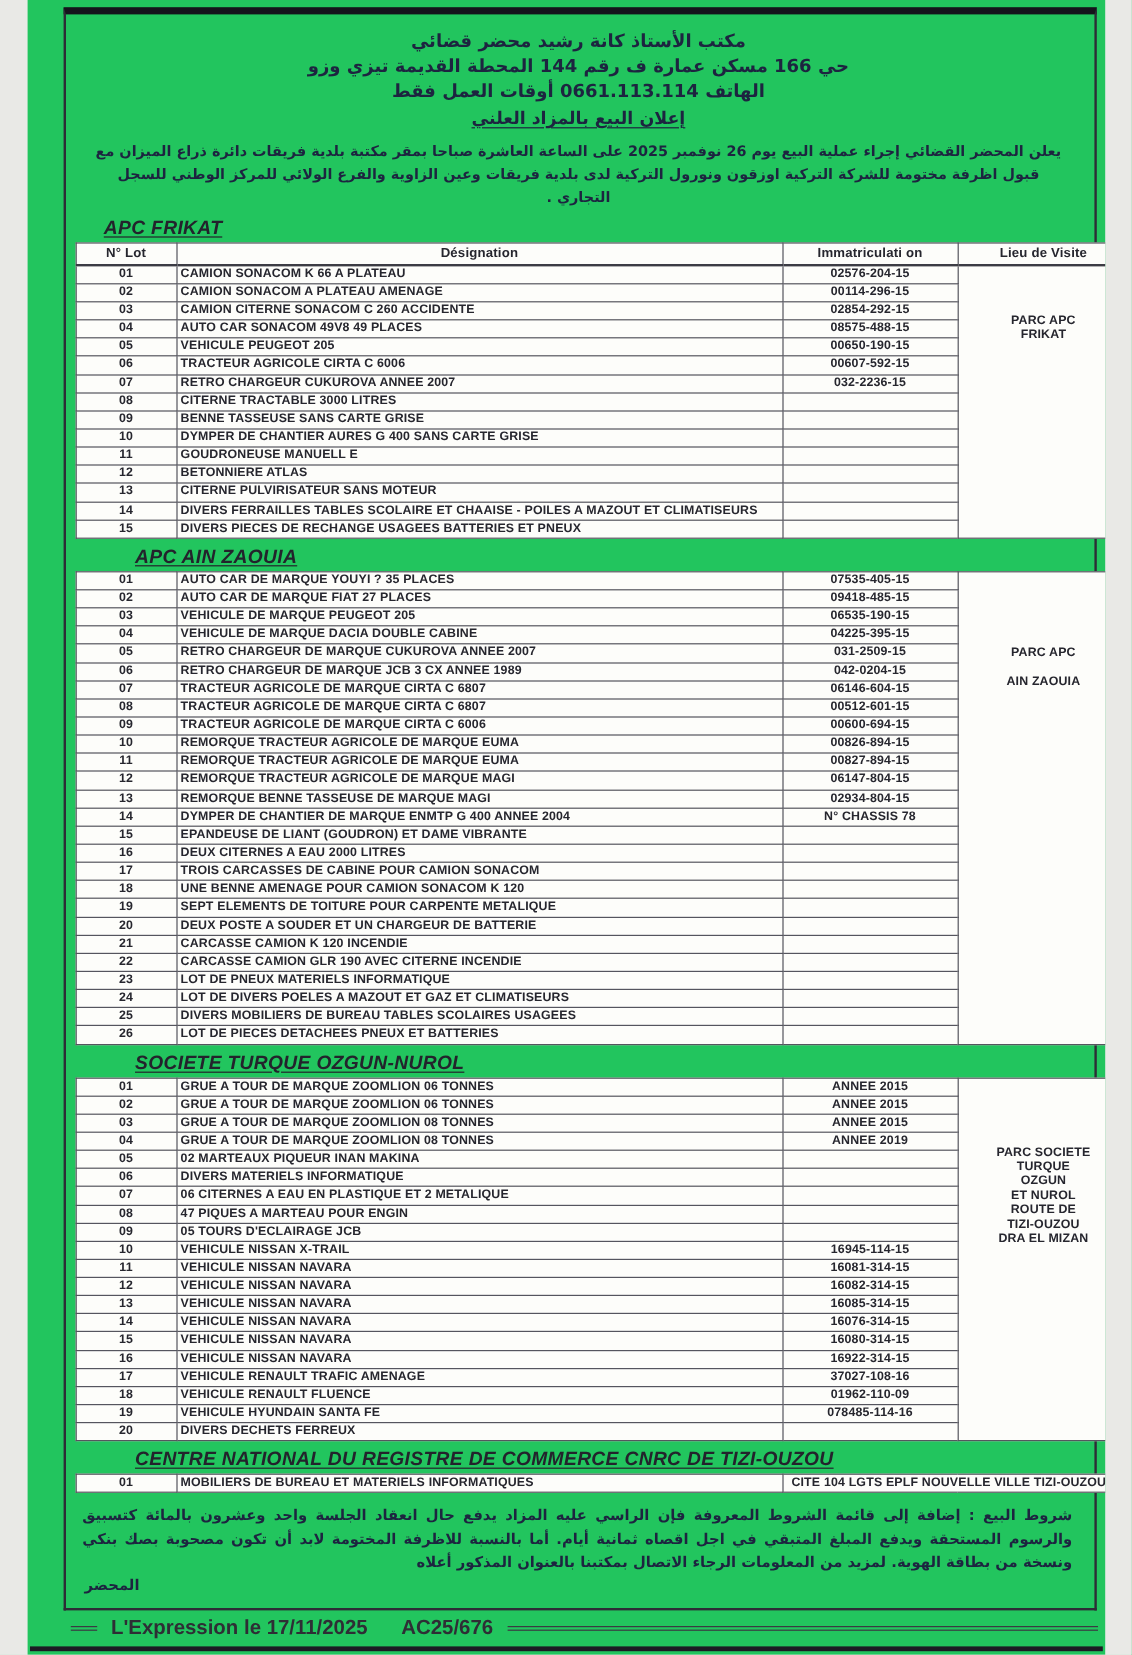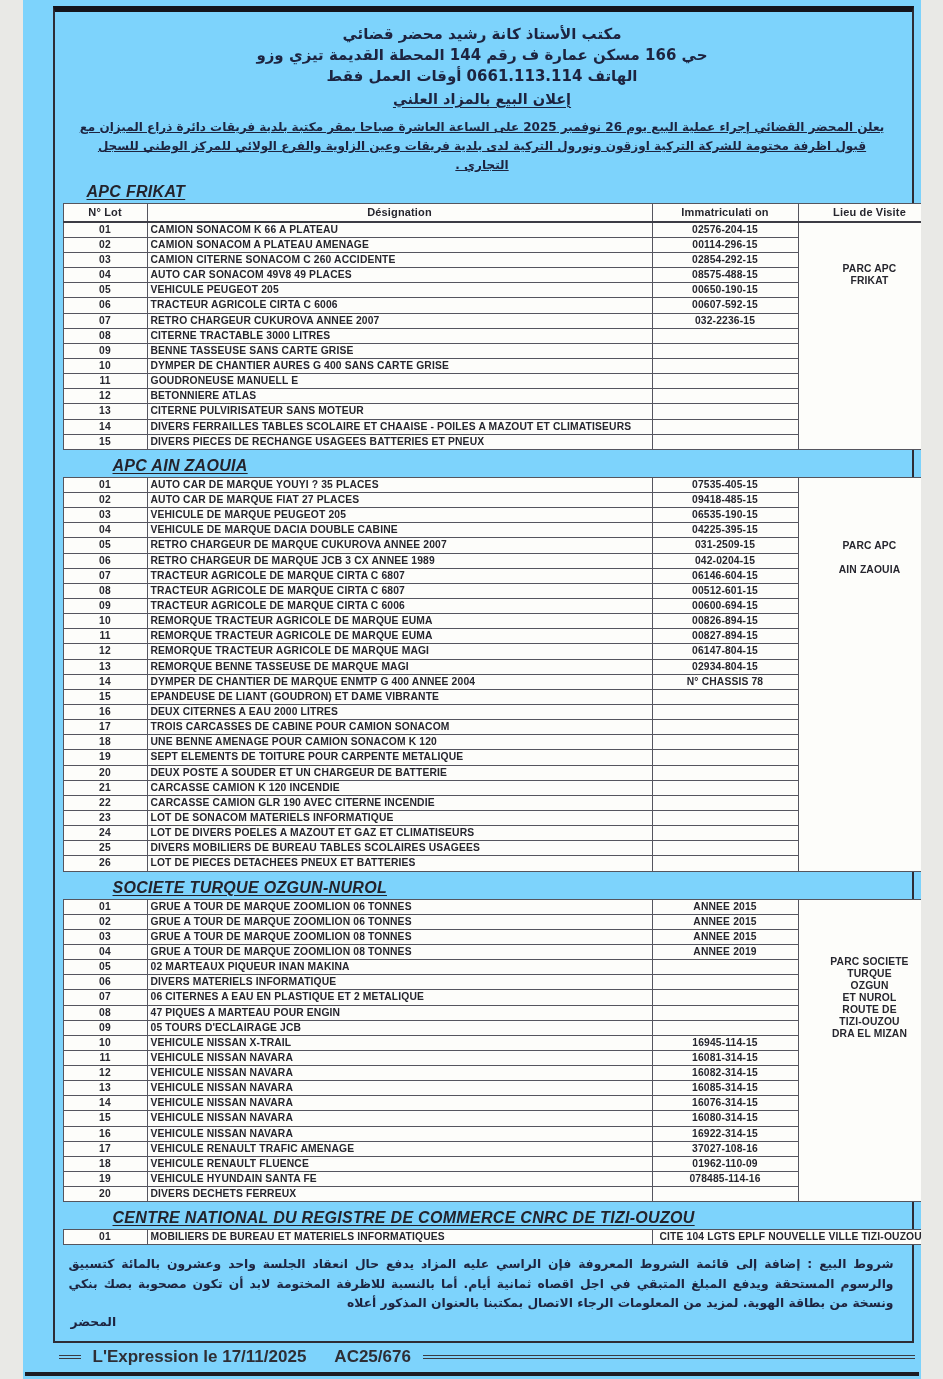--- a/index.html
+++ b/index.html
@@ -1,37 +1,37 @@
 <!DOCTYPE html>
 <html><head>
 <meta charset="utf-8">
 <style>
   html,body{margin:0;padding:0;background:#e9e9e6;}
   .page{
     position:relative; width:898px; height:1379px; margin:0 auto;
-    background:#7dd3fc; overflow:hidden;
+    background:#22c55e; overflow:hidden;
     font-family:"Liberation Sans",sans-serif; color:#22222b;
   }
   .frame{
     margin:6px 7px 0 30px;
     border-left:2px solid #2d2d36; border-right:2px solid #2d2d36;
     border-top:6px solid #14141b; border-bottom:2px solid #2d2d36;
     padding:8px 8px 12px 6px; box-sizing:border-box;
   }
   
   .ar{direction:rtl; font-family:"DejaVu Sans",sans-serif; color:#1d2440; font-weight:bold;}
   .doc-header{text-align:center; padding-top:4px;}
   .h-line{font-size:15px; line-height:21px;}
   .doc-title{
     display:inline-block; margin-top:4px; font-size:14.5px;
     text-decoration:underline; text-underline-offset:3px;
   }
   .intro{
     margin:10px 14px 2px 14px; text-align:center;
-    font-size:12px; line-height:1.6;text-decoration:underline;
+    font-size:12px; line-height:1.6;
   }
   
   .section{margin-top:7px;}
   .sec-heading{
     margin:0 0 2px 52px; font-size:16px; font-weight:bold; font-style:italic;
     text-decoration:underline; text-underline-offset:2px; letter-spacing:.3px; color:#23232c;
   }
   #sec0 .sec-heading{margin-left:26px;}
   table.lots{
     border-collapse:collapse; table-layout:fixed; width:878px; margin-left:2px;
@@ -303,21 +303,21 @@
               <td class="designation">CARCASSE CAMION K 120 INCENDIE</td>
               <td class="immat"></td>
             </tr>
             <tr>
               <td class="lot">22</td>
               <td class="designation">CARCASSE CAMION GLR 190 AVEC CITERNE INCENDIE</td>
               <td class="immat"></td>
             </tr>
             <tr>
               <td class="lot">23</td>
-              <td class="designation">LOT DE SONACOM MATERIELS INFORMATIQUE</td>
+              <td class="designation">LOT DE PNEUX MATERIELS INFORMATIQUE</td>
               <td class="immat"></td>
             </tr>
             <tr>
               <td class="lot">24</td>
               <td class="designation">LOT DE DIVERS POELES A MAZOUT ET GAZ ET CLIMATISEURS</td>
               <td class="immat"></td>
             </tr>
             <tr>
               <td class="lot">25</td>
               <td class="designation">DIVERS MOBILIERS DE BUREAU TABLES SCOLAIRES USAGEES</td>

